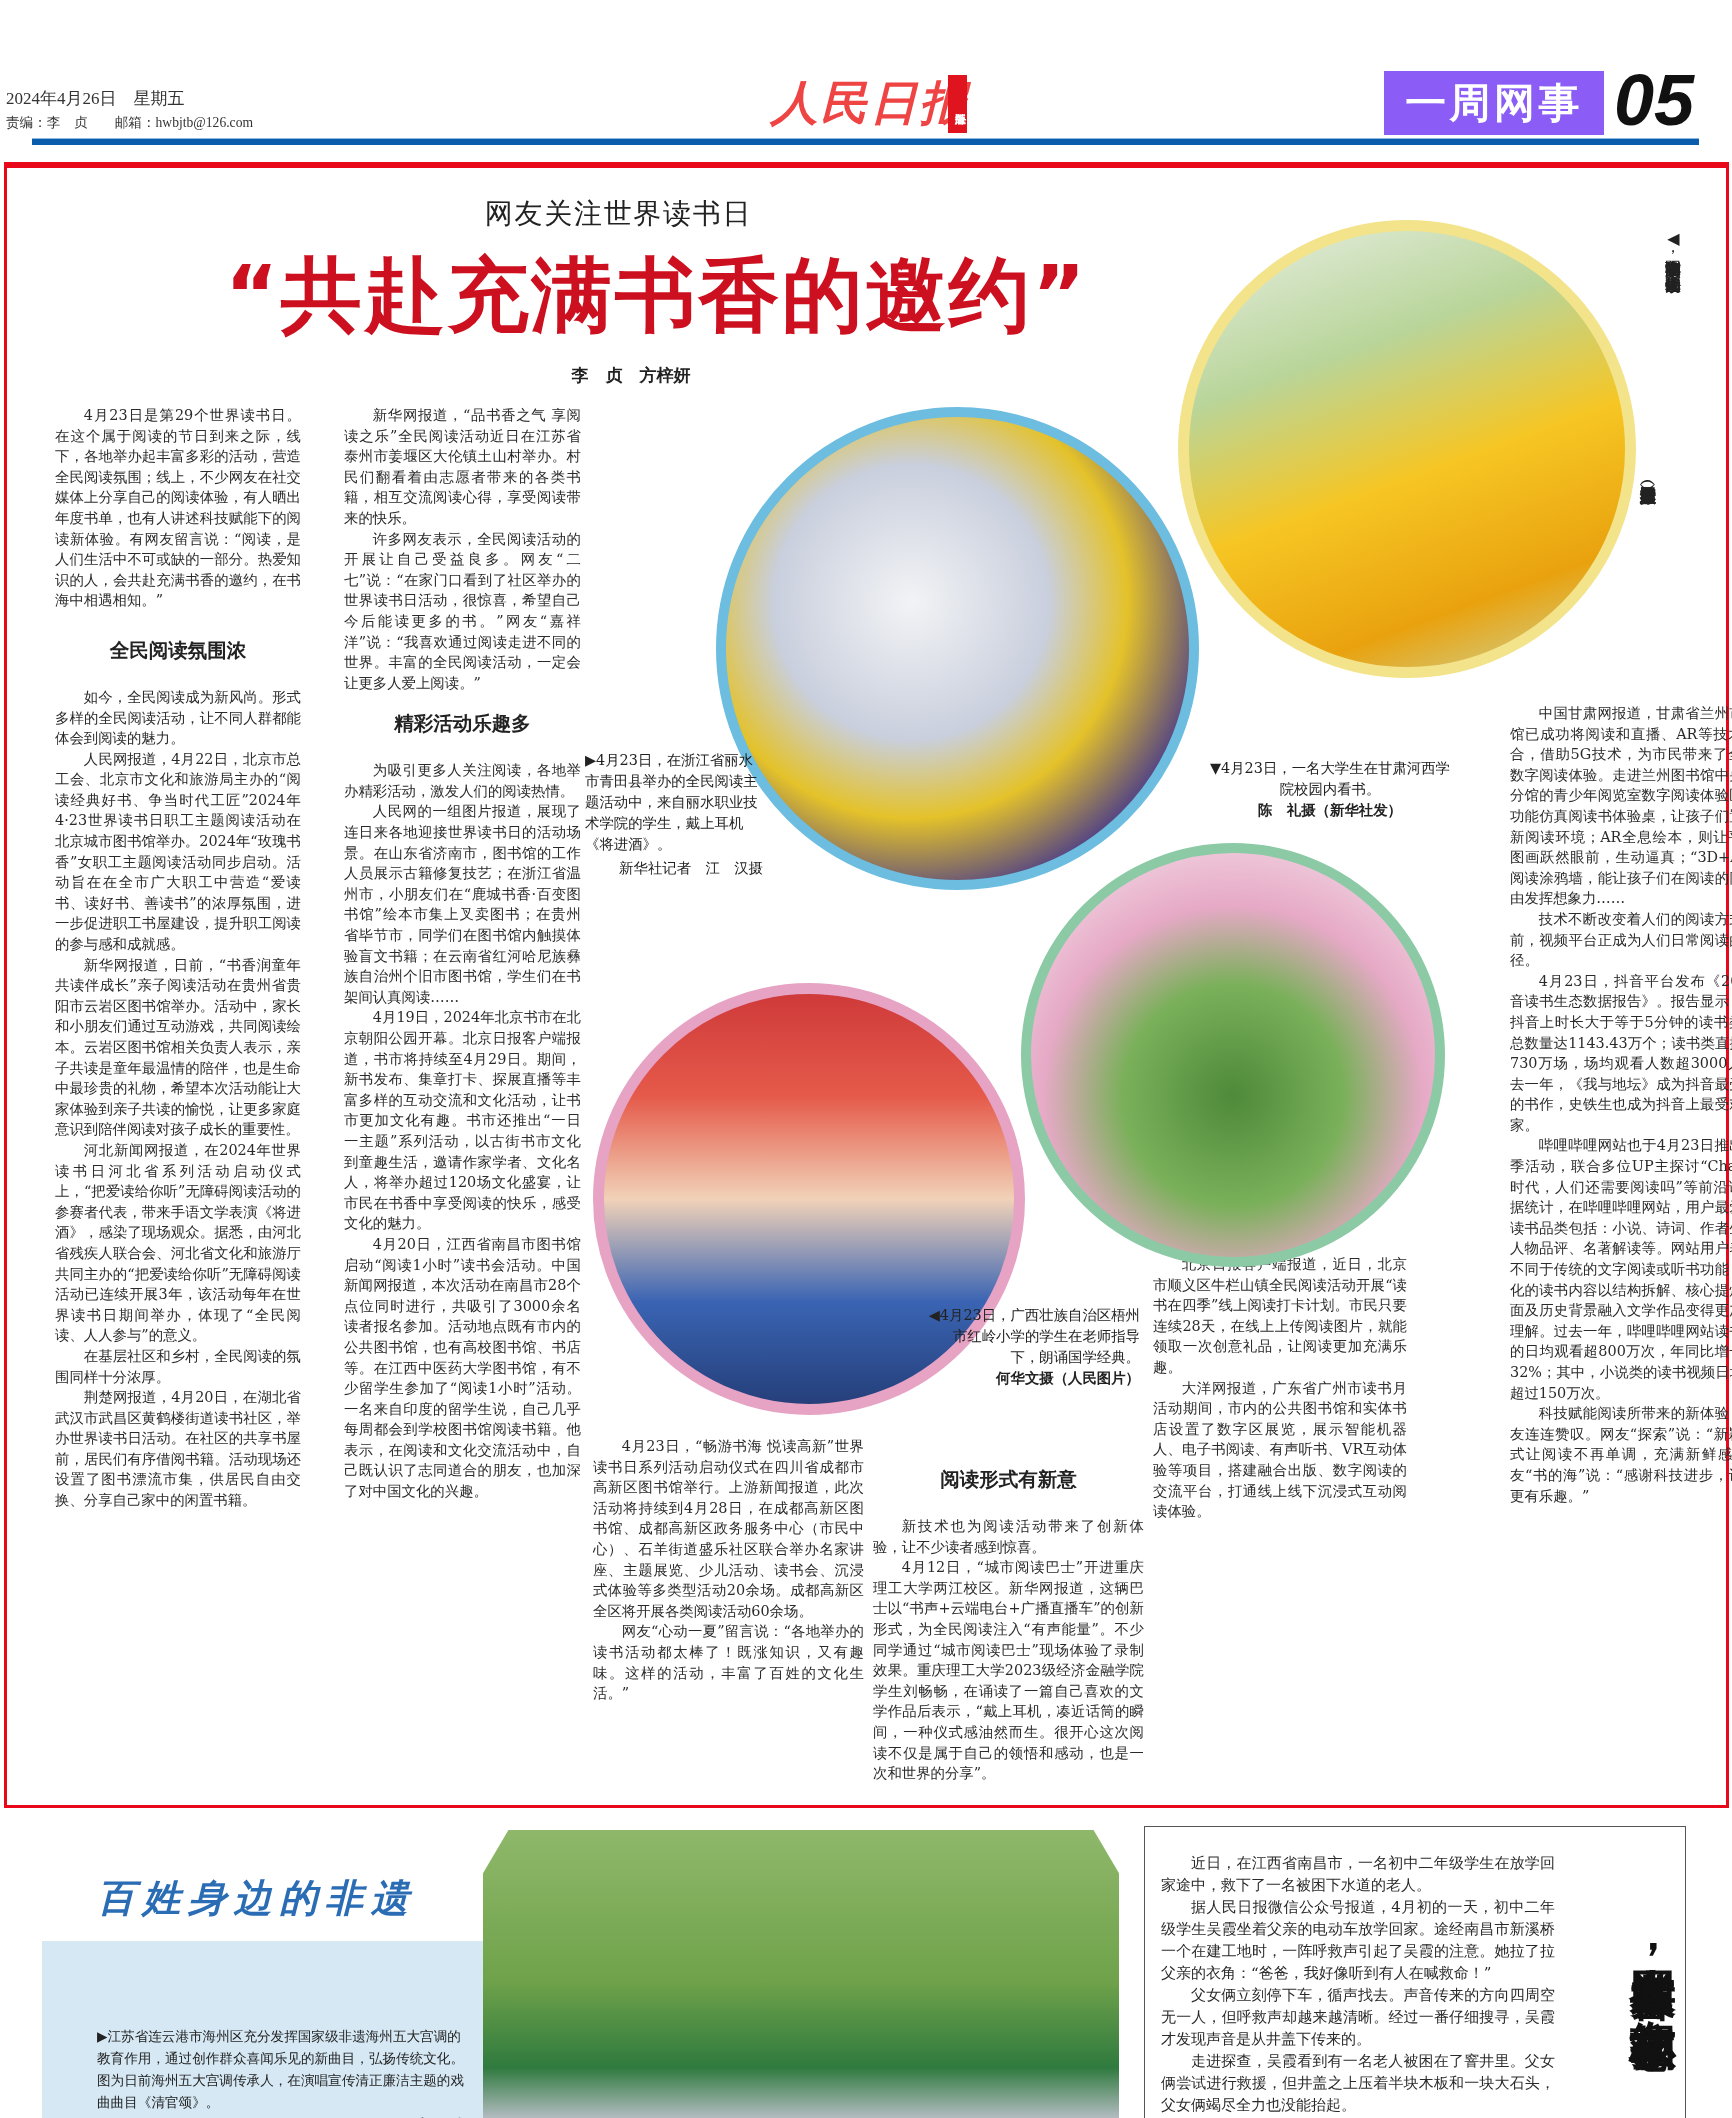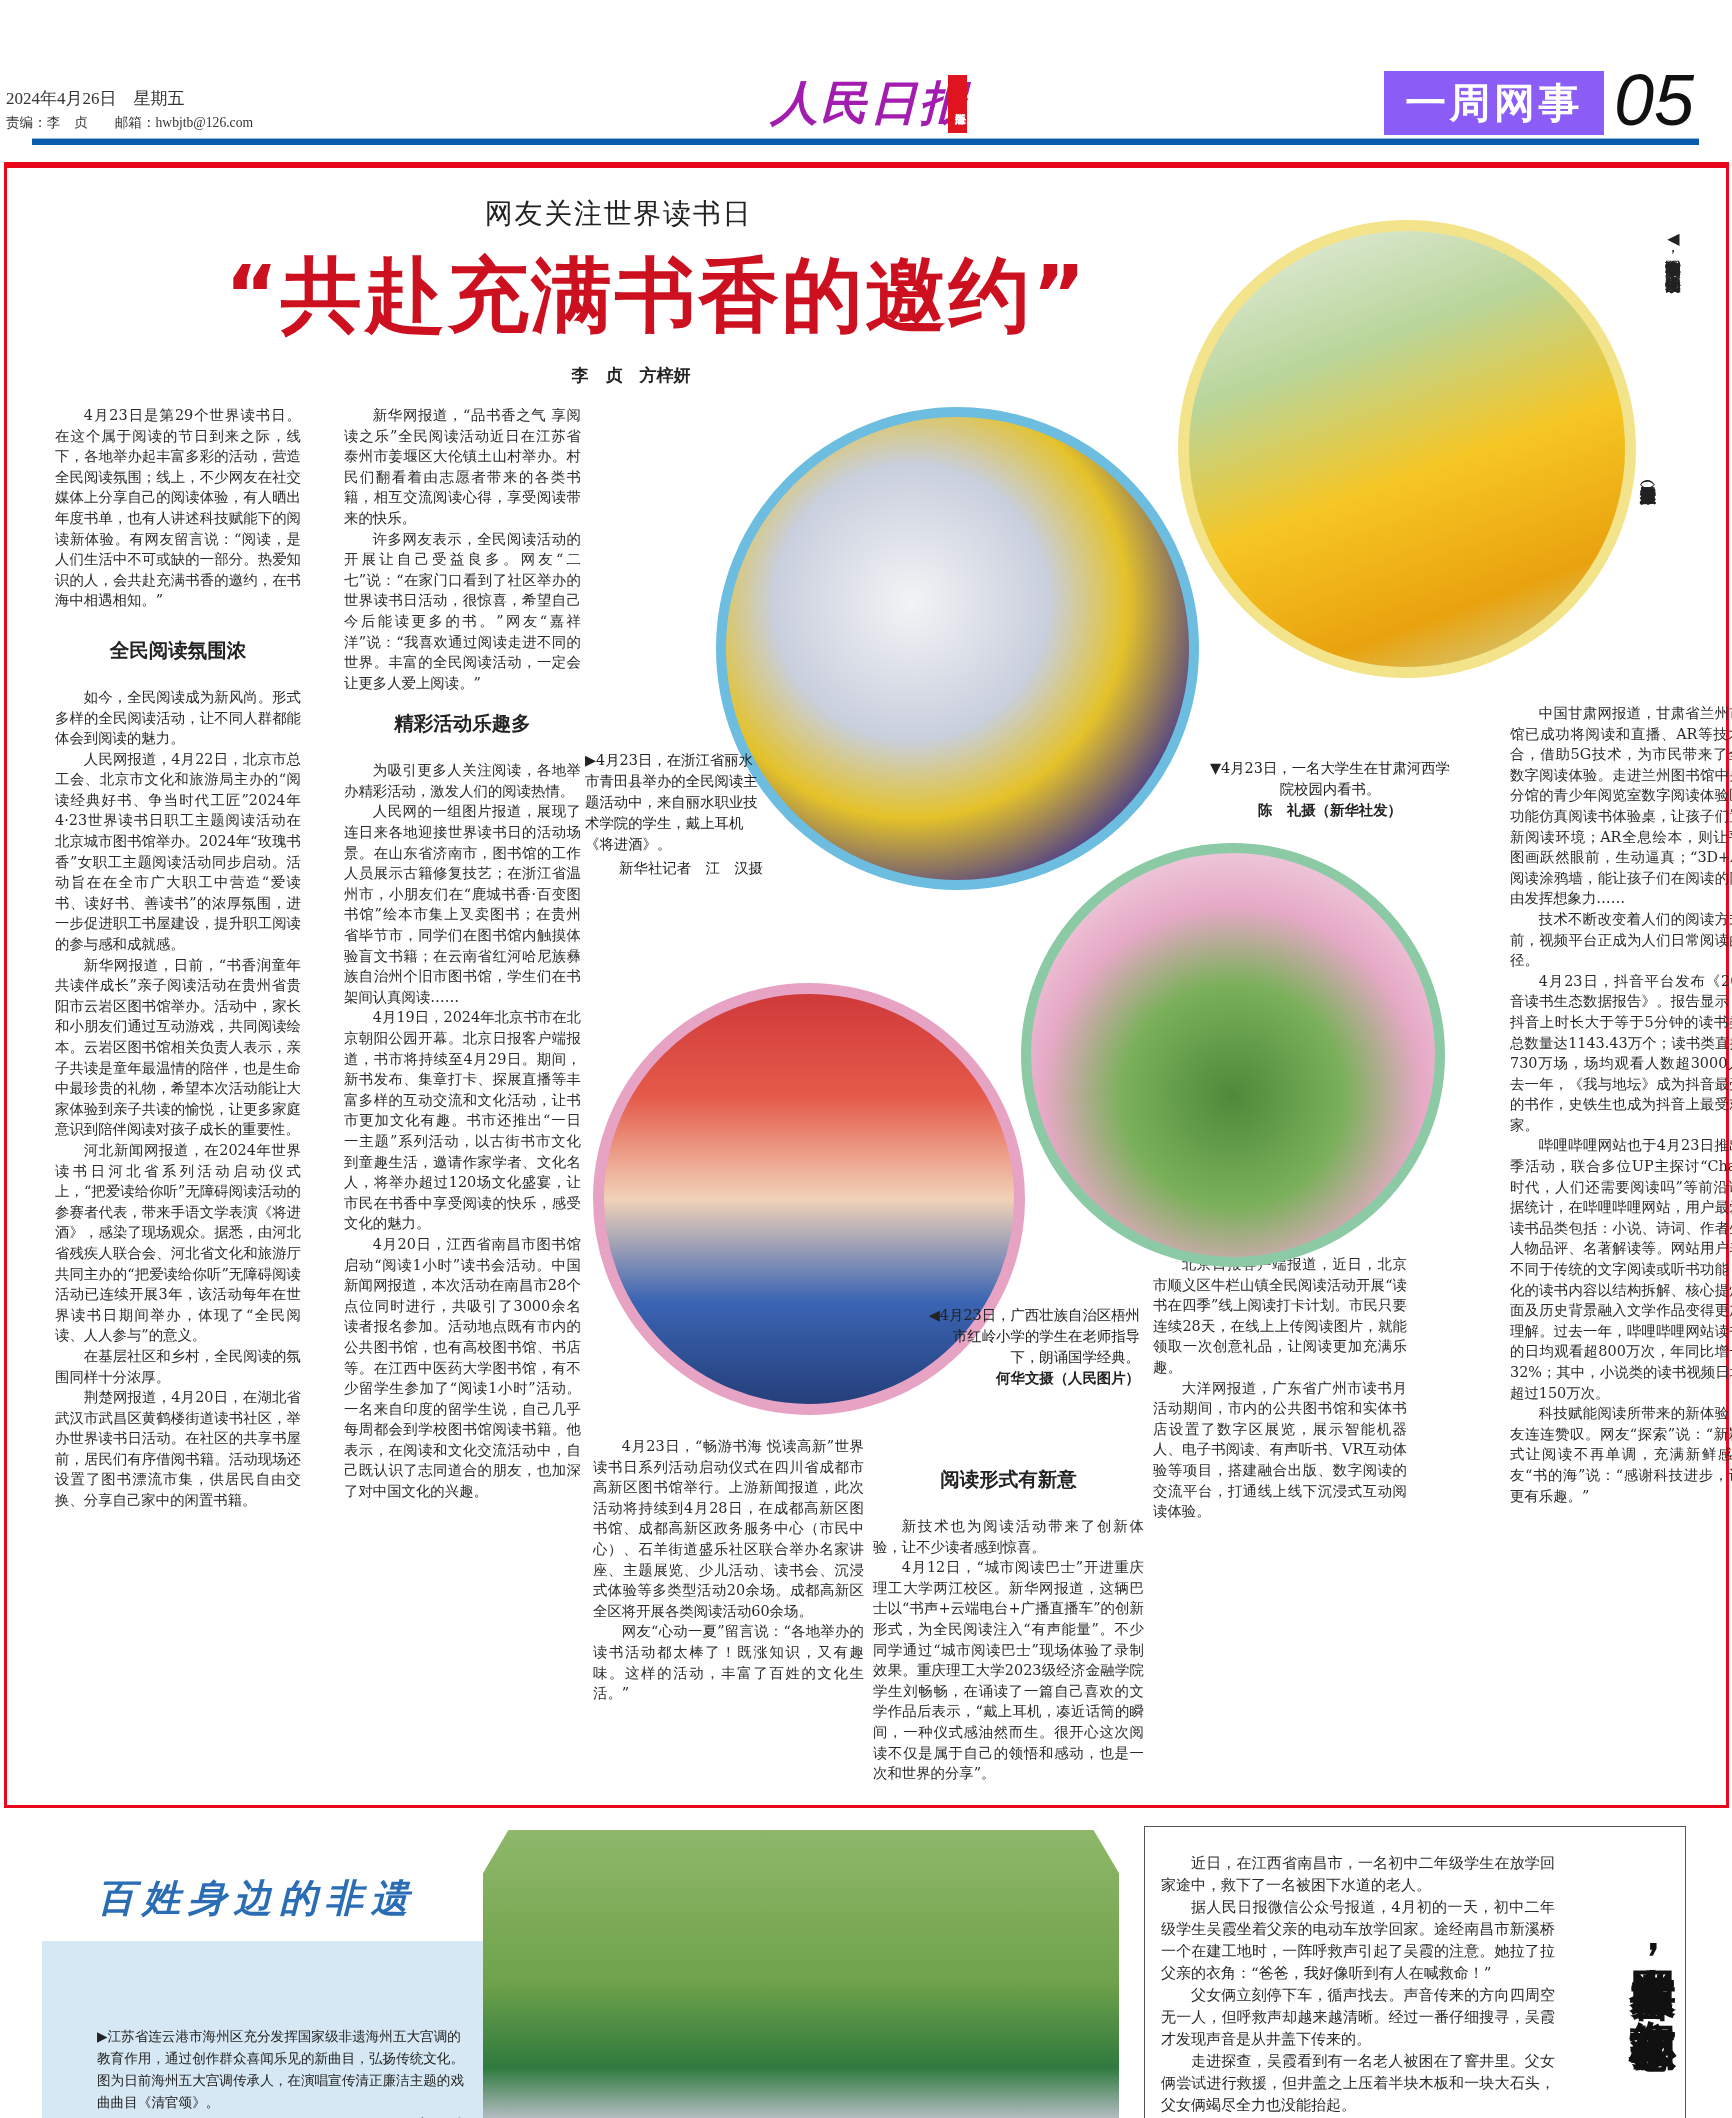--- a/index.html
+++ b/index.html
@@ -1,24 +1,24 @@
 <!DOCTYPE html>
 <html style="font-size:6.8px"><head>
 <meta charset="utf-8">
 <style>
   html,body{margin:0;padding:0;background:#fff;}
   body{width:1732px;height:2658px;position:relative;overflow:hidden;font-family:"DejaVu Serif","Liberation Serif",serif;color:#222;}
   .abs{position:absolute;}
   
   .mast-date{left:6px;top:87px;font-size:17px;color:#333;font-family:"Liberation Serif",serif;}
   .mast-edit{left:6px;top:114px;font-size:13.6px;color:#333;font-family:"Liberation Serif",serif;}
-  .mast-logo{left:771px;top:72px;font-size:47px;color:#a21caf;font-family:"DejaVu Serif",serif;font-style:italic;font-weight:bold;letter-spacing:2.5px;}
+  .mast-logo{left:771px;top:72px;font-size:47px;color:#ef4444;font-family:"DejaVu Serif",serif;font-style:italic;font-weight:bold;letter-spacing:2.5px;}
   .mast-logo-tag{left:948px;top:75px;width:18.6px;height:58px;background:#e0141e;color:#fff;font-size:11px;writing-mode:vertical-rl;text-align:center;font-family:"DejaVu Sans",sans-serif;font-weight:bold;}
   .mast-section{left:1384px;top:71px;width:220px;height:64px;background:#8b5cf6;color:#fff;font-size:41px;font-family:"DejaVu Sans",sans-serif;font-weight:bold;display:flex;align-items:center;justify-content:center;letter-spacing:3.4px;}
-  .mast-page{left:1614px;top:59px;font-size:72px;font-style:italic;font-weight:normal;color:#111;font-family:"Liberation Sans",sans-serif;}
+  .mast-page{left:1614px;top:59px;font-size:72px;font-style:italic;font-weight:bold;color:#111;font-family:"Liberation Sans",sans-serif;}
   .mast-rule{left:32px;top:138px;width:1667px;height:6px;background:#0a5cad;border-top:1.7px solid #8db8e0;}
   
   .red-frame{left:4.2px;top:162px;width:1725px;height:1646px;border:3.4px solid #e8081a;border-top-width:6px;box-sizing:border-box;}
   .kicker{left:449px;top:195px;width:339px;text-align:center;font-size:28px;color:#222;letter-spacing:1.7px;}
   .headline{left:127px;top:242px;width:1059px;text-align:center;font-size:81px;color:#cc1020;font-weight:bold;letter-spacing:2.5px;font-family:"DejaVu Sans",sans-serif;}
   .byline{left:525px;top:364px;width:212px;text-align:center;font-size:17px;font-weight:bold;font-family:"DejaVu Sans",sans-serif;}
   .col{font-size:14.4px;line-height:20.6px;text-align:justify;color:#2a2a2a;}
   .col p{margin:0;text-indent:2em;}
   .subhead{font-size:19.5px;font-weight:bold;font-family:"DejaVu Sans",sans-serif;text-align:center;color:#222;}
   .circle{border-radius:50%;overflow:hidden;}

